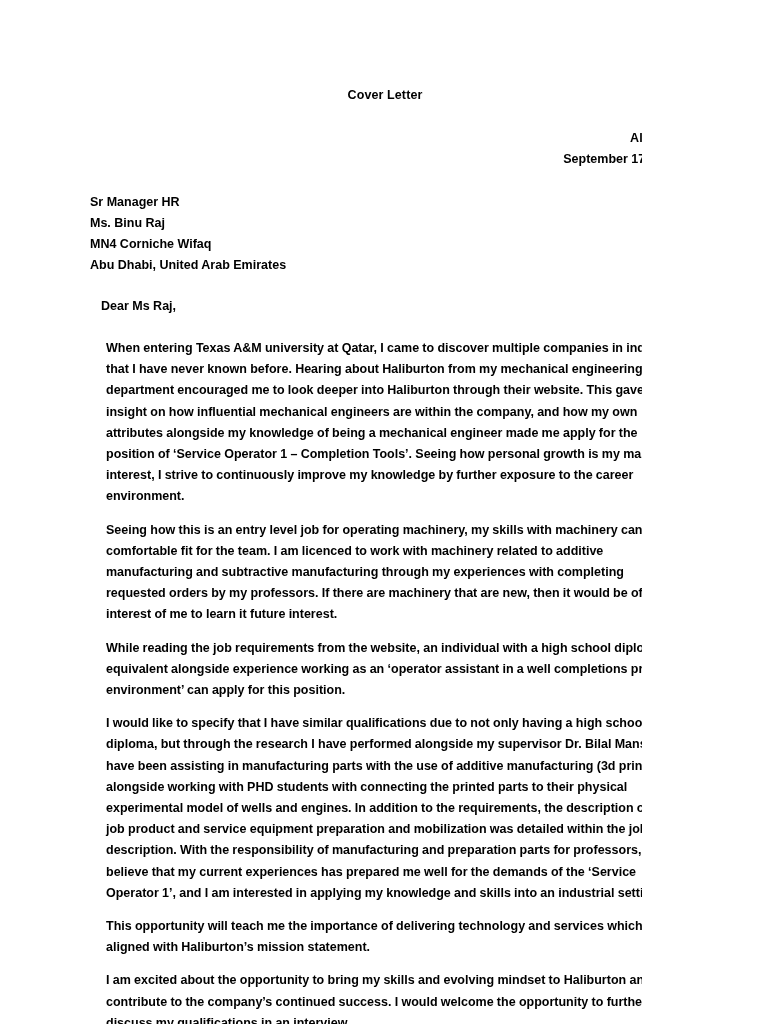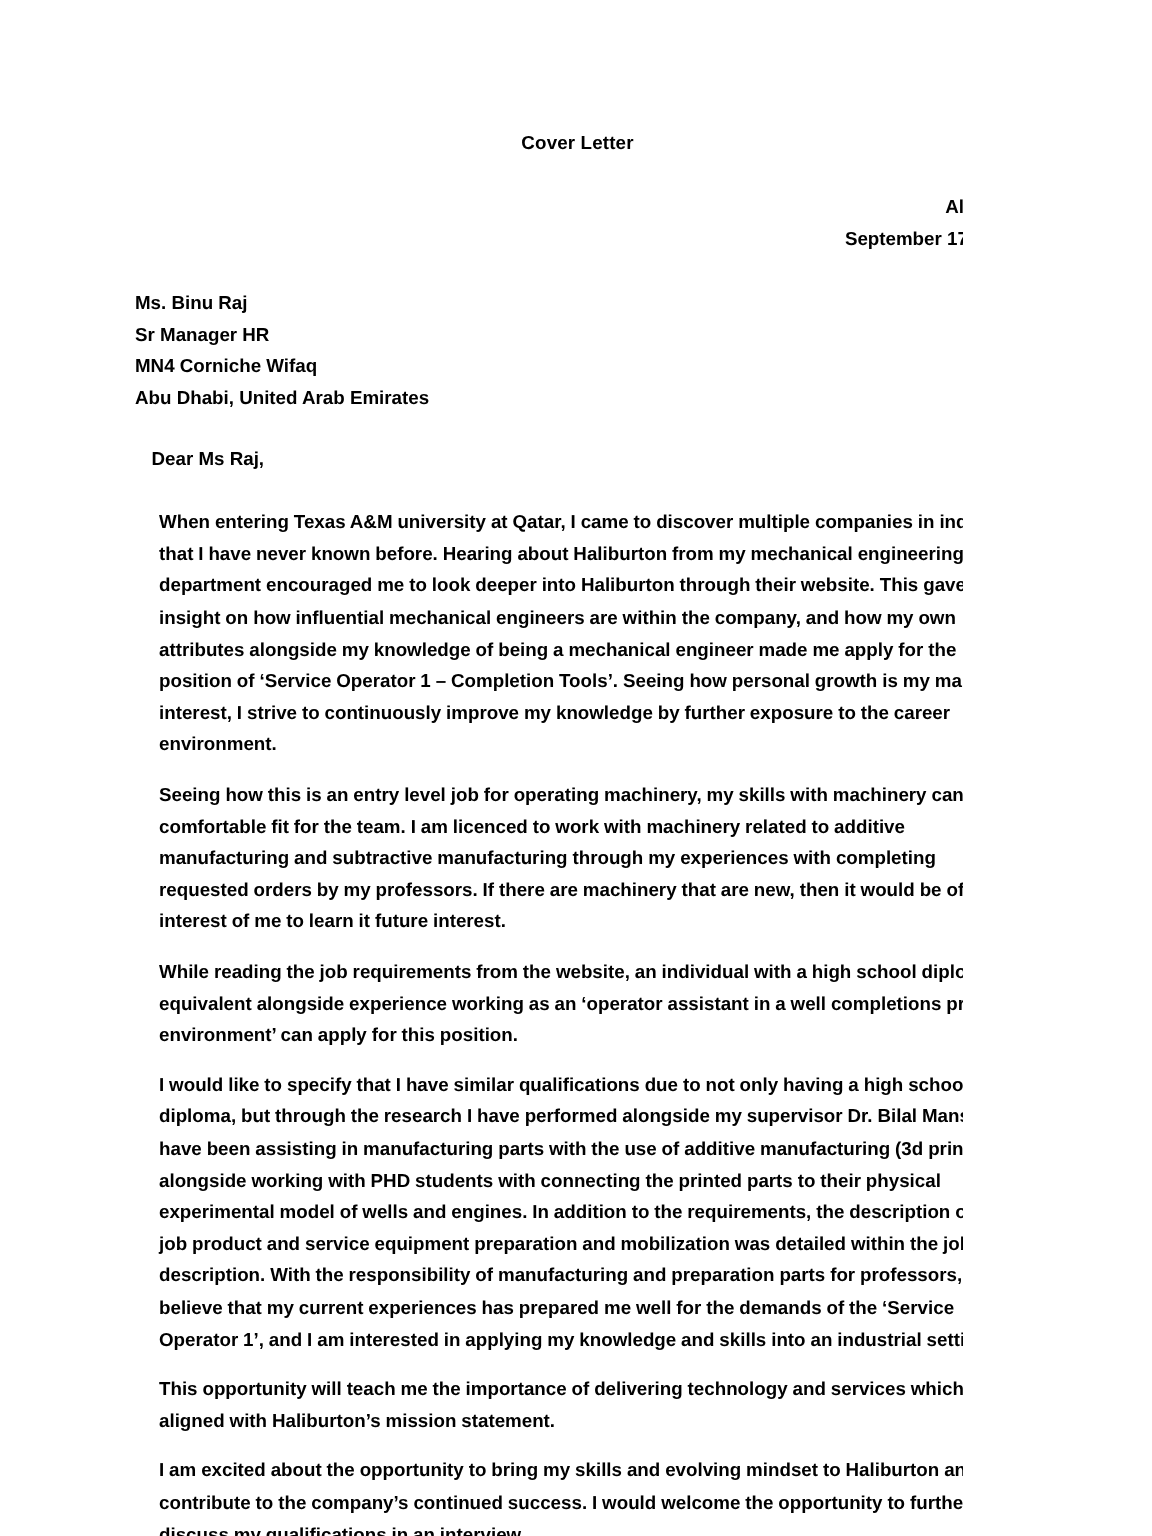--- a/index.html
+++ b/index.html
@@ -83,22 +83,22 @@
   <div class="content">
 
     <div class="doc-title">Cover Letter</div>
 
     <div class="sender-block">
       <span class="sender-line">Al Wifaq</span>
       <span class="sender-line">September 17, 2023</span>
     </div>
 
     <div class="recipient-block">
+      <span class="recipient-line">Sr Manager HR</span>
       <span class="recipient-line">Ms. Binu Raj</span>
-      <span class="recipient-line">Sr Manager HR</span>
       <span class="recipient-line">MN4 Corniche Wifaq</span>
       <span class="recipient-line">Abu Dhabi, United Arab Emirates</span>
     </div>
 
     <div class="salutation">Dear Ms Raj,</div>
 
     <p class="body-par">When entering Texas A&amp;M university at Qatar, I came to discover multiple companies in industry that I have never known before. Hearing about Haliburton from my mechanical engineering department encouraged me to look deeper into Haliburton through their website. This gave me insight on how influential mechanical engineers are within the company, and how my own attributes alongside my knowledge of being a mechanical engineer made me apply for the position of ‘Service Operator 1 – Completion Tools’. Seeing how personal growth is my main interest, I strive to continuously improve my knowledge by further exposure to the career environment.</p>
     <p class="body-par">Seeing how this is an entry level job for operating machinery, my skills with machinery can be a comfortable fit for the team. I am licenced to work with machinery related to additive manufacturing and subtractive manufacturing through my experiences with completing requested orders by my professors. If there are machinery that are new, then it would be of great interest of me to learn it future interest.</p>
     <p class="body-par">While reading the job requirements from the website, an individual with a high school diploma or equivalent alongside experience working as an ‘operator assistant in a well completions product environment’ can apply for this position.</p>
     <p class="body-par">I would like to specify that I have similar qualifications due to not only having a high school diploma, but through the research I have performed alongside my supervisor Dr. Bilal Mansour. I have been assisting in manufacturing parts with the use of additive manufacturing (3d printing) alongside working with PHD students with connecting the printed parts to their physical experimental model of wells and engines. In addition to the requirements, the description of pre-job product and service equipment preparation and mobilization was detailed within the job description. With the responsibility of manufacturing and preparation parts for professors, I believe that my current experiences has prepared me well for the demands of the ‘Service Operator 1’, and I am interested in applying my knowledge and skills into an industrial setting.</p>

